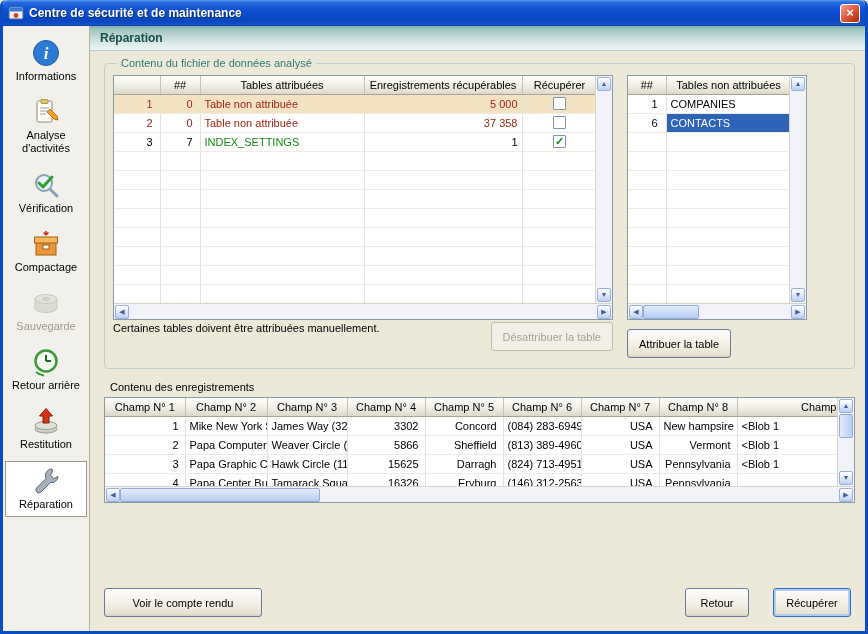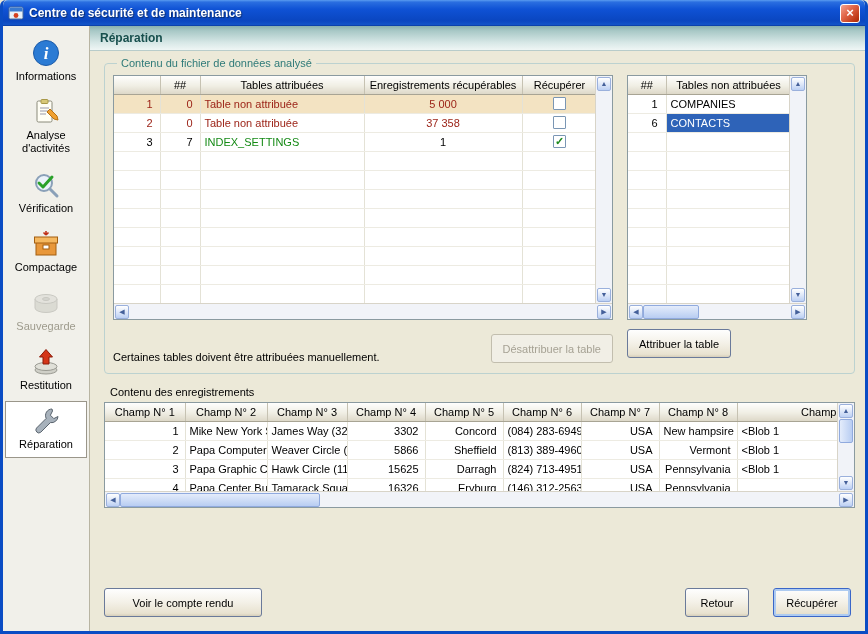--- a/index.html
+++ b/index.html
@@ -81,21 +81,21 @@
     padding:0 2px; overflow:hidden; white-space:nowrap;
   }
   td {
     height:19px; padding:0 4px; font-size:11px;
     border-right:1px solid #e4e2d6; border-bottom:1px solid #edebe2;
     overflow:hidden; white-space:nowrap; color:#000; background:#fff;
   }
   
   .attr-table { width:483px; }
   .attr-table td:nth-child(1), .attr-table td:nth-child(2) { text-align:right; padding-right:7px; }
-  .attr-table td:nth-child(4) { text-align:center; }
+  .attr-table td:nth-child(4) { text-align:right; }
   .attr-table td:nth-child(5) { text-align:center; }
   .attr-table tr.r-red td { color:#9c2418; }
   .attr-table tr.r-hl td { background:#f3e3c2; }
   .attr-table tr.r-ok td.cell-name { color:#158a15; }
   .cb {
     display:inline-block; width:13px; height:13px; background:#fff;
     border:1px solid #7a96b4; border-radius:1px; vertical-align:middle;
     font-size:11px; line-height:11px; font-weight:bold; color:#1e8a1e; text-align:center;
   }
   
@@ -132,21 +132,21 @@
     border:1px solid #90aade; border-radius:2px;
     background: linear-gradient(90deg,#e4ecfb,#b8cdf2);
   }
   .sb-thumb-h {
     height:14px; cursor:pointer;
     border:1px solid #90aade; border-radius:2px;
     background: linear-gradient(180deg,#e4ecfb,#b8cdf2);
   }
 
   
-  .note-row { display:flex; justify-content:space-between; align-items:flex-end; margin-top:14px; }
+  .note-row { display:flex; justify-content:space-between; align-items:flex-start; margin-top:2px; }
   .assign-row { margin-top:9px; }
   .btn {
     height:29px; padding:0 11px; cursor:pointer; font-size:11px; color:#000;
     font-family:"Liberation Sans",sans-serif;
     border:1px solid #6a7a9a; border-radius:3px;
     background: linear-gradient(180deg,#fefefe 0%,#f4f1e8 48%,#e8e2d0 90%,#d6ceba 100%);
   }
   .btn.disabled { border-color:#c2beae; color:#a6a294; background:#f1efe6; cursor:default; }
   .btn.focused { border-color:#3a66c8; box-shadow: inset 0 0 0 2px #aecbf0; }
   .records-label { margin:2px 0 4px 6px; color:#000; }
@@ -221,20 +221,31 @@
       </div>
       <div class="side-item disabled">
         <span class="icon">
           <svg width="30" height="30" viewBox="0 0 30 30">
             <path d="M4 11 v9 a11 4.5 0 0 0 22 0 v-9" fill="#cacac2" stroke="#a8a8a0"></path>
             <ellipse cx="15" cy="11" rx="11" ry="4.5" fill="#d8d8d2" stroke="#a8a8a0"></ellipse>
             <ellipse cx="15" cy="11" rx="3.5" ry="1.5" fill="#c0c0ba" stroke="#a8a8a0"></ellipse>
           </svg>
         </span>
         <span class="lbl">Sauvegarde</span>
+      </div>
+      <div class="side-item">
+        <span class="icon">
+          <svg width="30" height="30" viewBox="0 0 30 30">
+            <circle cx="15" cy="14" r="10.5" fill="#f6fbf4" stroke="#3a9a3a" stroke-width="2.5"></circle>
+            <line x1="15" y1="14" x2="15" y2="8" stroke="#1a6a1a" stroke-width="2"></line>
+            <line x1="15" y1="14" x2="20" y2="14" stroke="#1a6a1a" stroke-width="2"></line>
+            <path d="M5 25 a14 14 0 0 0 8 3.5" fill="none" stroke="#3a9a3a" stroke-width="2"></path>
+          </svg>
+        </span>
+        <span class="lbl">Retour arrière</span>
       </div>
       <div class="side-item">
         <span class="icon">
           <svg width="30" height="30" viewBox="0 0 30 30">
             <ellipse cx="15" cy="23" rx="11" ry="4" fill="#cfcfc7" stroke="#9a9a92"></ellipse>
             <ellipse cx="15" cy="19.5" rx="11" ry="4" fill="#e0e0d8" stroke="#9a9a92"></ellipse>
             <path d="M15 2.5 l6.5 7.5 h-3.5 v7 h-6 v-7 h-3.5 Z" fill="#d43518" stroke="#8a1a08"></path>
           </svg>
         </span>
         <span class="lbl">Restitution</span>

